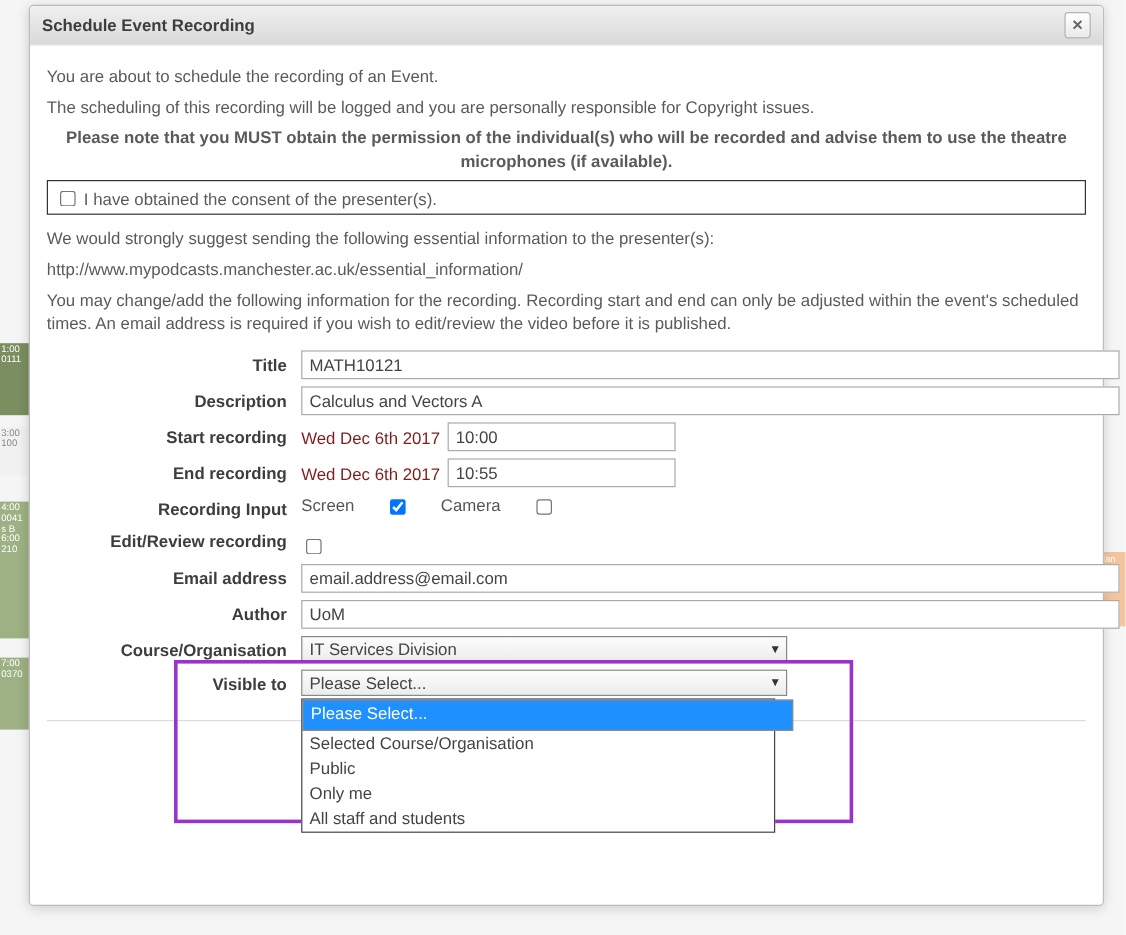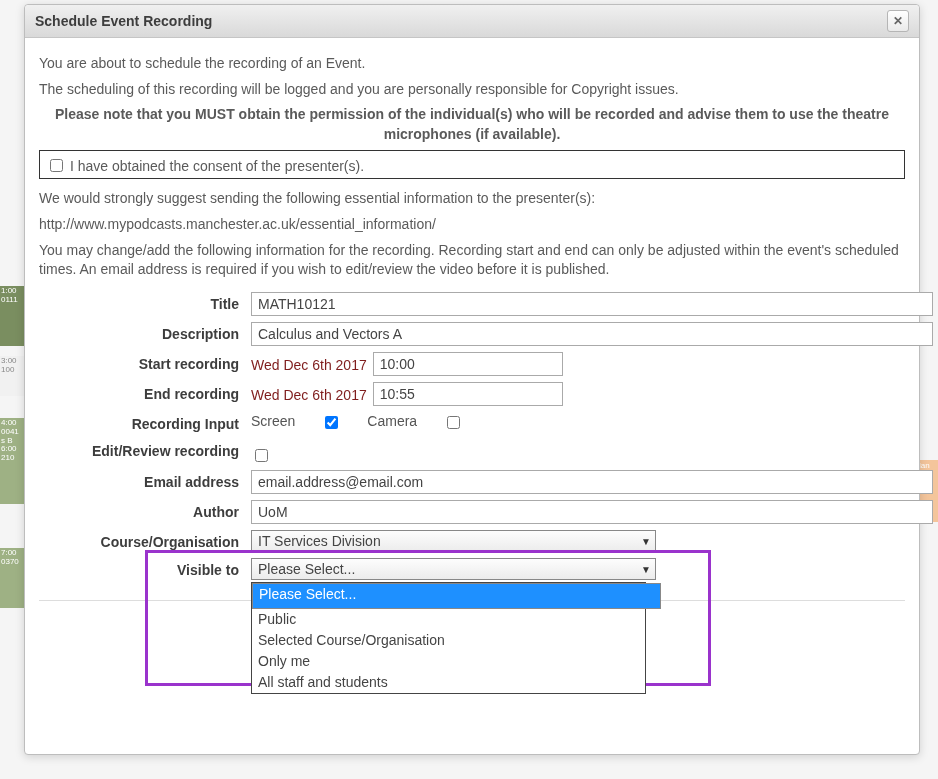--- a/index.html
+++ b/index.html
@@ -2,21 +2,21 @@
 <html><head>
 <meta charset="utf-8">
 <style>
   html,body{margin:0;padding:0;font-family:Verdana,Arial,sans-serif;font-size:14px;color:#3c3c3c;}
   body{background:#f5f5f5;width:938px;height:779px;overflow:hidden;position:relative;}
   
   .bg-cal{position:absolute;left:0;top:0;width:24px;height:100%;}
   .bg-cell{position:absolute;left:0;width:24px;font-size:8px;color:#fff;line-height:1.1;padding:1px 1px;box-sizing:border-box;white-space:pre;}
   .bg-c1{top:286px;height:60px;background:#7a8e60;}
   .bg-c2{top:356px;height:40px;background:#f1f1f1;color:#888;}
-  .bg-c3{top:418px;height:86px;background:#9eb184;}
+  .bg-c3{top:418px;height:114px;background:#9eb184;}
   .bg-c4{top:548px;height:60px;background:#9eb184;}
   .bg-right{position:absolute;right:0;top:460px;width:18px;height:60px;background:#f4c59b;font-size:8px;color:#fff;padding:1px;}
 
   
   .dialog{position:absolute;left:24px;top:4px;right:18px;bottom:24px;background:#fff;border:1px solid #bdbdbd;border-radius:4px;box-shadow:0 2px 10px rgba(0,0,0,.15);display:flex;flex-direction:column;}
   .titlebar{height:32px;background:linear-gradient(#f0f0f0,#d9d9d9);border-bottom:1px solid #c5c5c5;border-radius:4px 4px 0 0;display:flex;align-items:center;padding:0 10px;font-weight:bold;color:#3d3d3d;}
   .titlebar .spacer{flex:1;}
   .close-btn{width:20px;height:20px;border:1px solid #b5b5b5;border-radius:3px;background:linear-gradient(#fff,#eaeaea);display:flex;align-items:center;justify-content:center;cursor:pointer;color:#666;font-size:12px;font-weight:bold;}
   .content{flex:1;padding:10px 14px 0 14px;overflow:visible;}
   .content p{margin:6px 0;line-height:1.4;color:#5a5a5a;}
@@ -137,22 +137,22 @@
 
       <div class="form-lbl">Visible to</div>
       <div class="vis-row">
         <div class="highlight-box"></div>
         <div class="sel-closed">
           <span>Please Select...</span>
           <span class="arrow">▼</span>
         </div>
         <div class="dropdown-list">
           <div class="opt sel">Please Select...</div>
+          <div class="opt">Selected Course/Organisation</div>
           <div class="opt">Public</div>
-          <div class="opt">Selected Course/Organisation</div>
           <div class="opt">Only me</div>
           <div class="opt">All staff and students</div>
         </div>
       </div>
 
     </div>
 
     <div class="btnbar">
       <button class="btn">Schedule</button>
       <button class="btn">Cancel</button>

